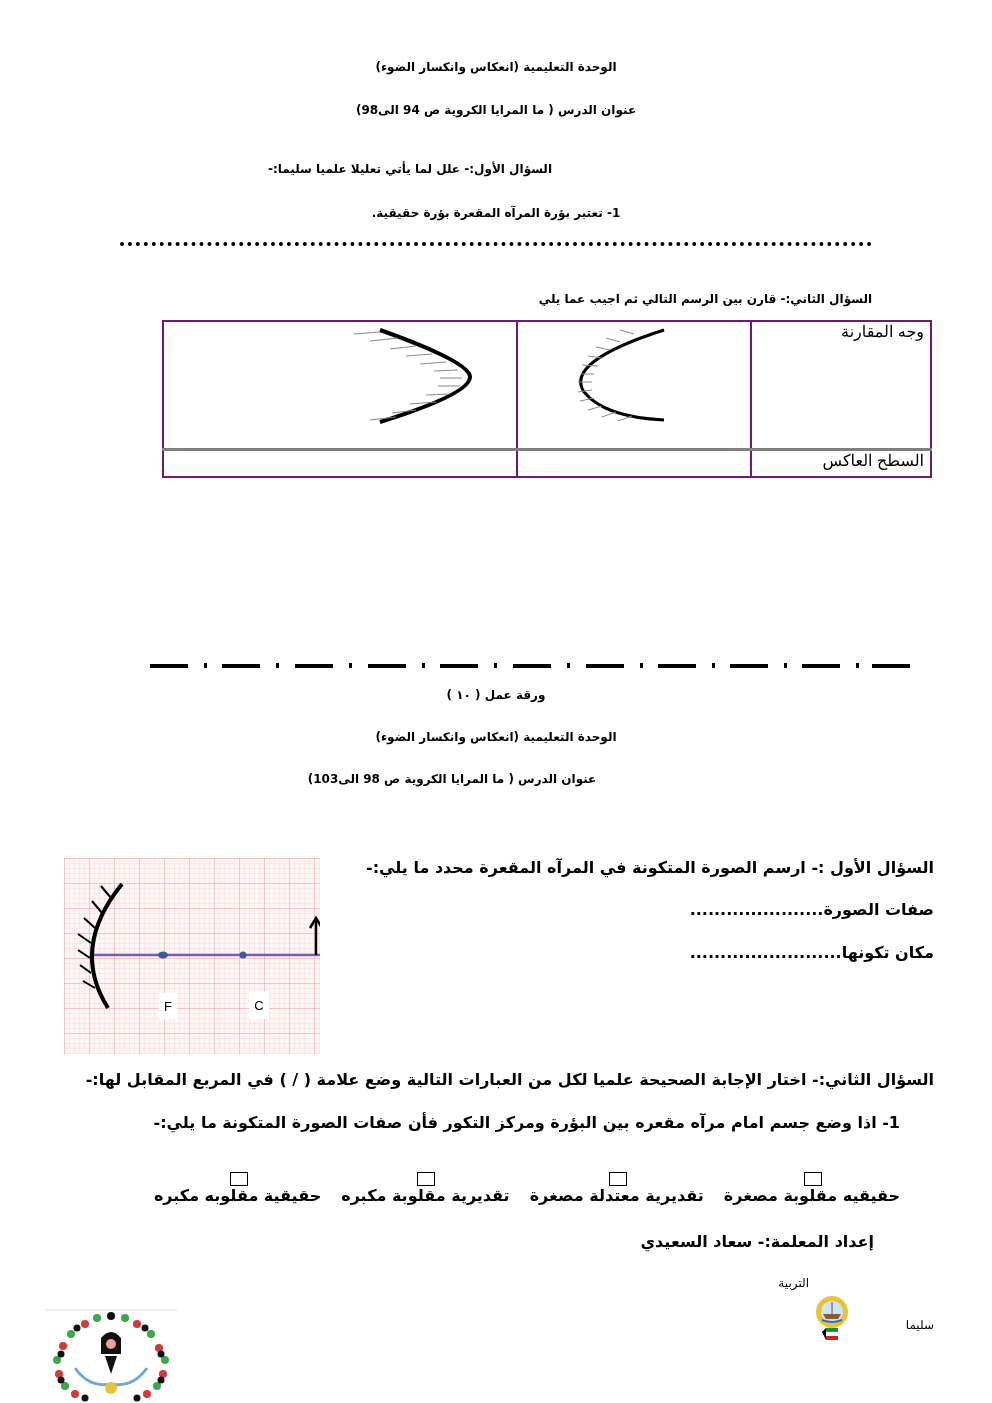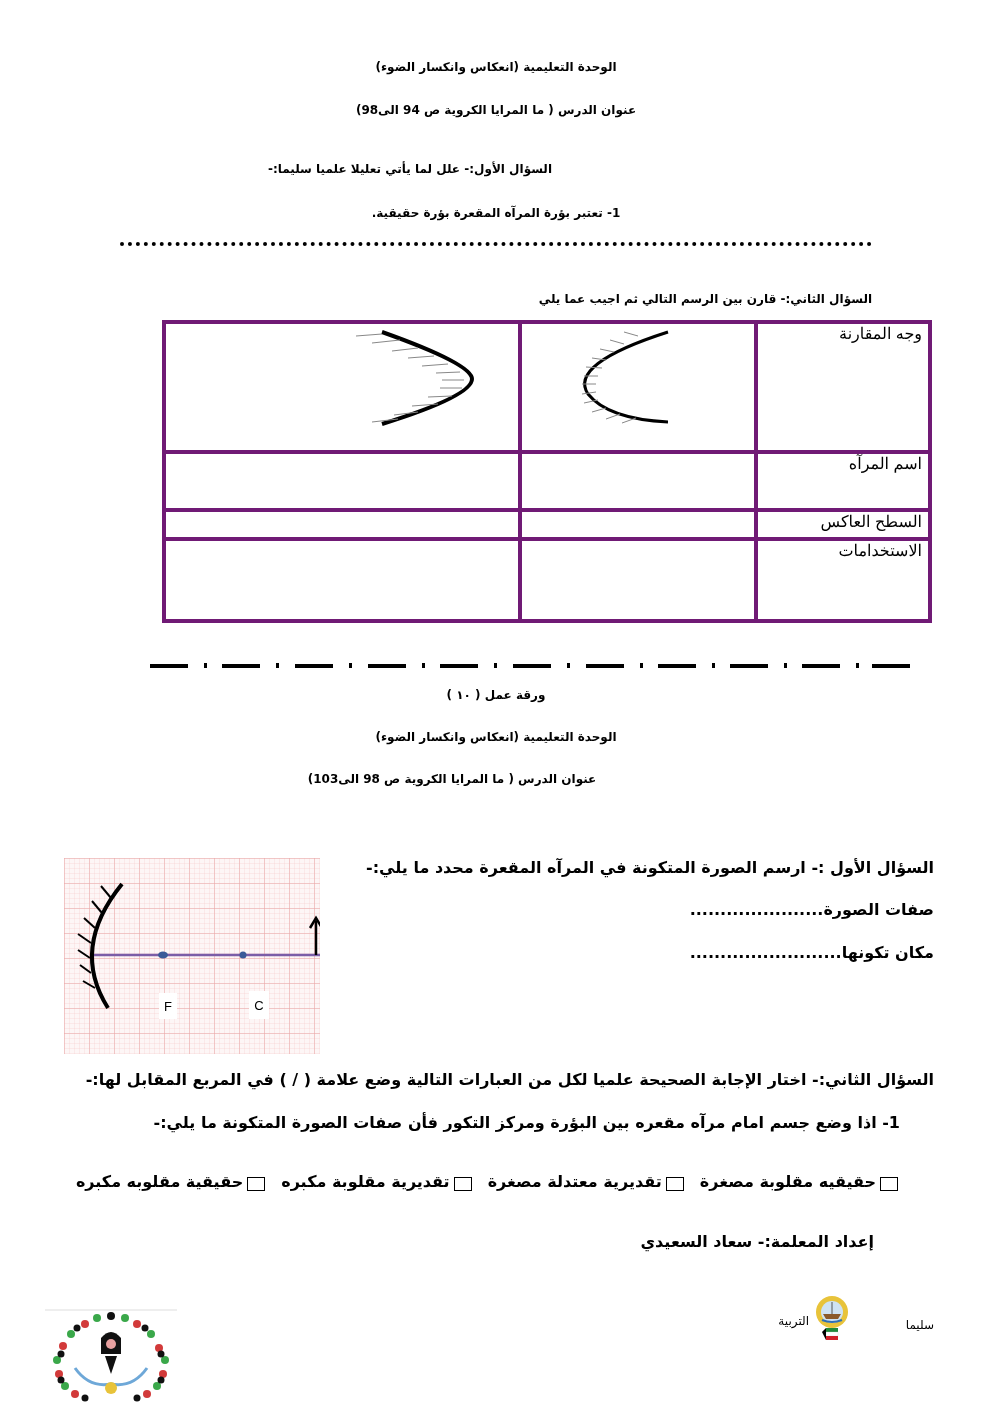--- a/index.html
+++ b/index.html
@@ -22,21 +22,21 @@
   #q1-item { left: 0; width: 992px; top: 206px; }
   #dotline1 { left: 120px; top: 242px; width: 752px; border-bottom: 4px dotted #000; height: 0; }
 
   #q2-title { right: 120px; top: 292px; }
 
   
   #compare-table {
     left: 162px; top: 320px; width: 770px; border-collapse: collapse; direction: rtl;
   }
   #compare-table td {
-    border: 4px solid #701a75; vertical-align: top; padding: 0 6px; font-size: 16px;
+    border: 2px solid #701a75; vertical-align: top; padding: 0 6px; font-size: 16px;
     font-family: "Liberation Sans", sans-serif;
   }
   #compare-table td.label { width: 172px; text-align: right; }
   #compare-table td.mid { width: 220px; }
   #compare-table tr.r0 td { height: 126px; }
   #compare-table tr.r0 td { border-bottom: 3px solid #808080; }
   #compare-table tr.r1 td { height: 54px; }
   #compare-table tr.r2 td { height: 25px; }
   #compare-table tr.r3 td { height: 25px; }
   #compare-table tr.r4 td { height: 78px; }
@@ -52,29 +52,29 @@
   #p2-q1 { right: 58px; top: 858px; }
   #p2-prop1 { right: 58px; top: 900px; }
   #p2-prop2 { right: 58px; top: 943px; }
 
   #grid-figure { left: 64px; top: 858px; width: 256px; height: 196px; }
 
   #p2-q2 { right: 58px; top: 1070px; }
   #p2-item1 { right: 92px; top: 1113px; }
 
   #choices { right: 92px; top: 1172px; display: flex; flex-direction: row; direction: rtl; align-items: center; gap: 0; }
-  .choice { display: flex; align-items: flex-end; direction: rtl; margin-left: 14px; }
+  .choice { display: flex; align-items: center; direction: rtl; margin-left: 20px; flex-direction: column; }
   .checkbox {
     display: inline-block; width: 16px; height: 12px; border: 1px solid #000; background: #fff; margin-left: 4px; margin-right: 2px;
   }
 
   #prepared-by { right: 118px; top: 1232px; }
 
   #ministry-a { right: 58px; top: 1318px; }
-  #ministry-b { right: 183px; top: 1314px; }
+  #ministry-b { right: 183px; top: 1276px; }
   #kuwait-emblem { left: 810px; top: 1294px; width: 44px; height: 48px; }
 
   #school-logo { left: 45px; top: 1308px; width: 132px; height: 95px; }
 </style>
 </head>
 <body>
 
 <div id="unit-title" class="abs rtl bold center t17">الوحدة التعليمية (انعكاس وانكسار الضوء)</div>
 <div id="lesson-title" class="abs rtl bold center t17">عنوان الدرس ( ما المرايا الكروية ص 94 الى98)</div>
 <div id="q1-title" class="abs rtl bold center t17">السؤال الأول:- علل لما يأتي تعليلا علميا سليما:-</div>
@@ -119,32 +119,22 @@
           <line x1="292" y1="56" x2="270" y2="56"></line>
           <line x1="290" y1="64" x2="268" y2="64"></line>
           <line x1="280" y1="72" x2="256" y2="73"></line>
           <line x1="266" y1="80" x2="240" y2="82"></line>
           <line x1="246" y1="88" x2="222" y2="91"></line>
           <line x1="226" y1="95" x2="200" y2="98"></line>
         </g>
       </svg>
     </td>
   </tr>
-  <tr class="r1">
-    <td class="label">اسم المرآه</td>
-    <td class="mid"></td>
-    <td></td>
-  </tr>
   <tr class="r2">
     <td class="label">السطح العاكس</td>
-    <td class="mid"></td>
-    <td></td>
-  </tr>
-  <tr class="r4">
-    <td class="label">الاستخدامات</td>
     <td class="mid"></td>
     <td></td>
   </tr>
 </tbody>
   </table>
 
 <svg id="divider" class="abs" viewBox="0 0 760 8">
   <g fill="#000">
     <rect x="0" y="2" width="38" height="4"></rect>
       <rect x="54" y="1" width="3" height="5"></rect>

